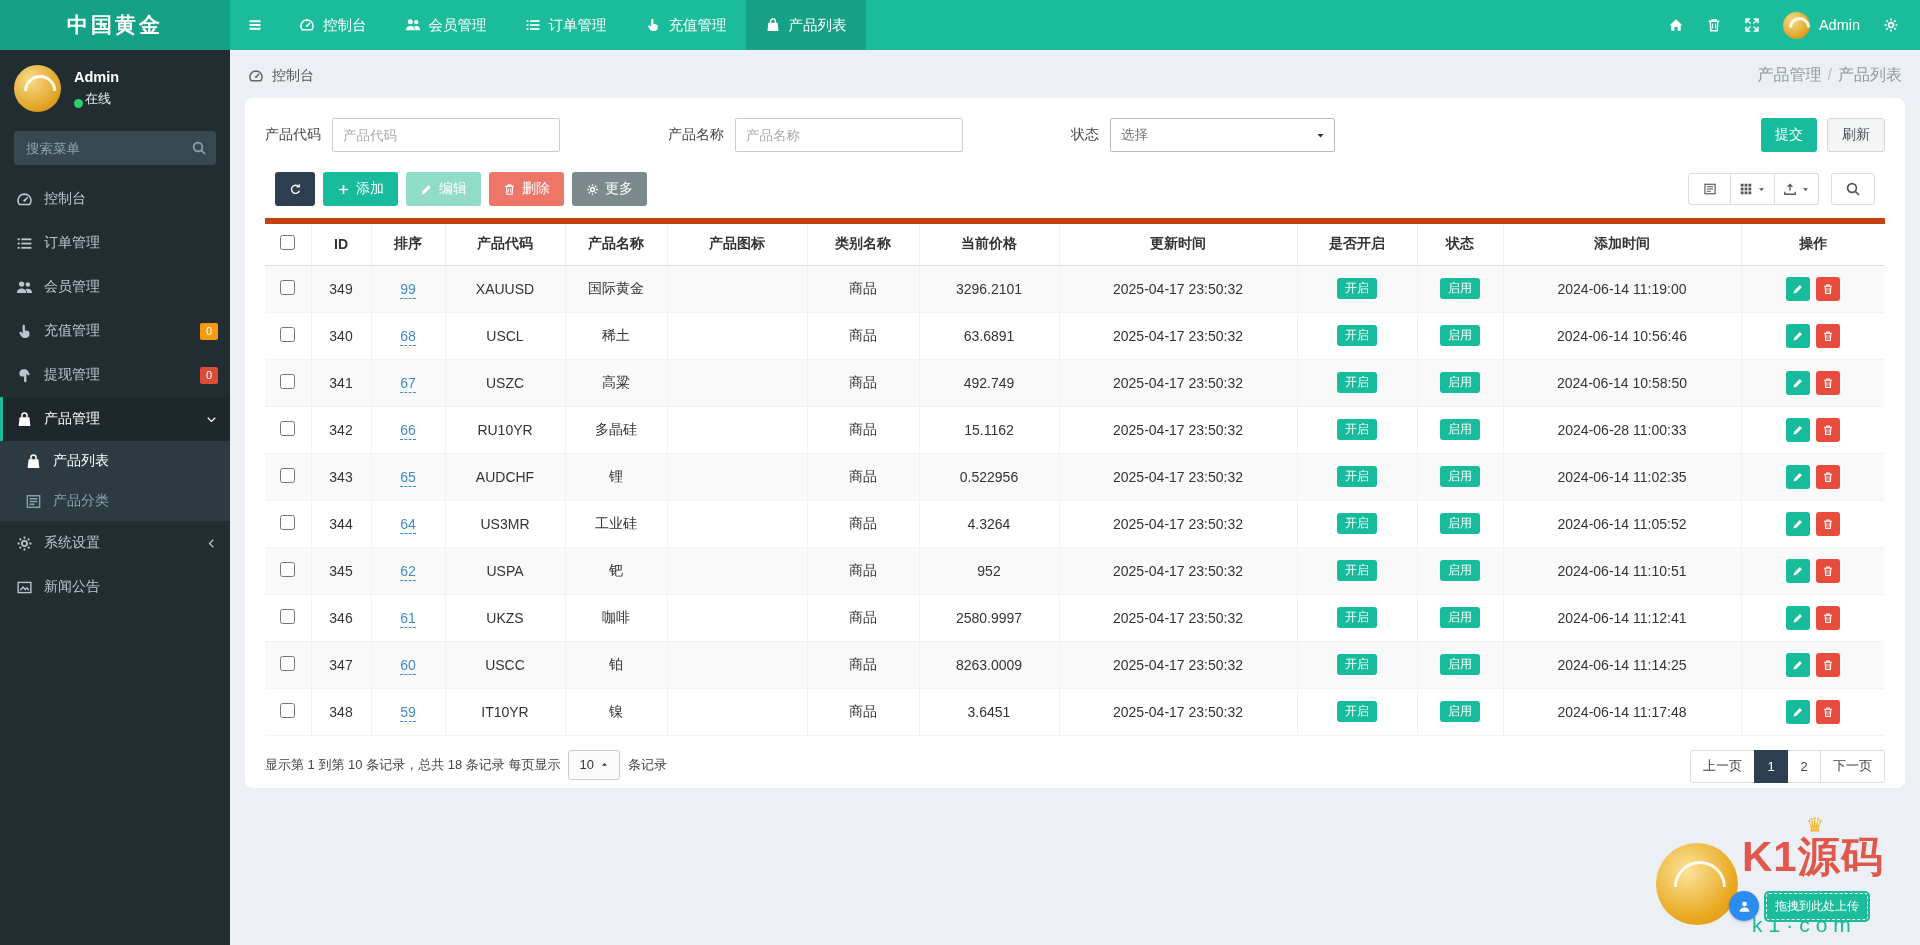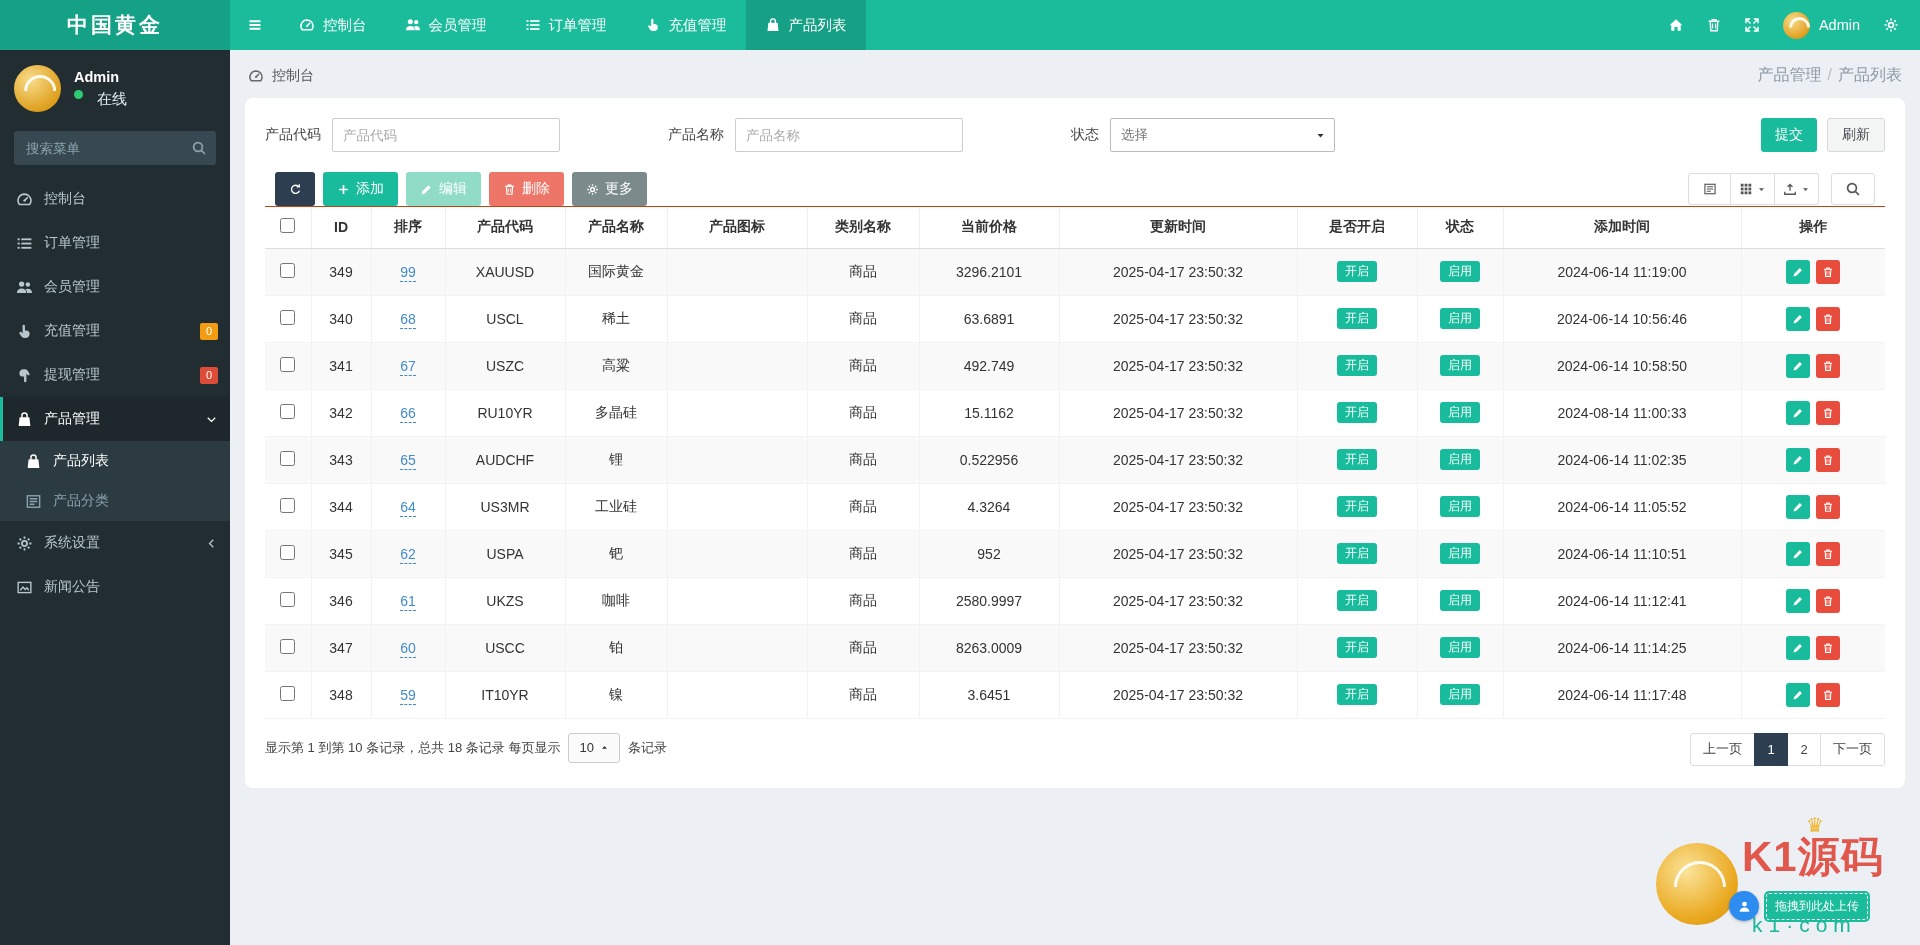--- a/index.html
+++ b/index.html
@@ -17,21 +17,21 @@
   .top-icon{width:38px;display:flex;align-items:center;justify-content:center;color:#fff;cursor:pointer}
   .user-link{display:flex;align-items:center;gap:9px;color:#fff;padding:0 12px;font-size:14.5px;cursor:pointer}
   .avatar-sm{width:27px;height:27px;border-radius:50%;position:relative;background:radial-gradient(circle at 36% 32%,#f8dc8a,#dfa01f 70%,#c8860f);overflow:hidden}
   .avatar-sm::after,.avatar-lg::after,.wm-circle::after{content:"";position:absolute;left:22%;top:22%;width:56%;height:56%;border-radius:50%;border:3px solid rgba(255,255,255,.9);border-right-color:transparent;border-bottom-color:transparent;transform:rotate(45deg)}
 
   
   .sidebar{position:absolute;left:0;top:50px;bottom:0;width:230px;background:#222d32;z-index:20}
   .user-panel{display:flex;align-items:center;gap:13px;padding:15px 14px 13px}
   .avatar-lg{width:47px;height:47px;border-radius:50%;position:relative;background:radial-gradient(circle at 36% 32%,#f8dc8a,#dfa01f 70%,#c8860f);flex:none}
   .user-name{color:#fff;font-weight:bold;font-size:14.5px;margin-bottom:5px}
-  .user-status{display:flex;align-items:flex-start;gap:14px;color:#e6eef0;font-size:15px}
+  .user-status{display:flex;align-items:flex-end;gap:2px;color:#e6eef0;font-size:13px}
   .status-dot{width:9px;height:9px;border-radius:50%;background:#2ecc71;display:inline-block}
   .menu-search{margin:6px 14px 12px;position:relative}
   .menu-search input{width:100%;height:34px;background:#374850;border:none;border-radius:3px;color:#d4dde0;padding:0 32px 0 12px;font-size:13.5px;outline:none}
   .menu-search input::placeholder{color:#8aa4af}
   .menu-search .ic{position:absolute;right:9px;top:9px;color:#8aa4af}
   .menu{list-style:none;font-size:14px}
   .menu-item{display:flex;align-items:center;gap:11px;height:44px;padding:0 12px 0 13px;color:#b8c7ce;border-left:3px solid transparent;text-decoration:none;cursor:pointer}
   .menu-item .ic{width:17px;height:17px}
   .menu-item.active{background:#1e282c;border-left-color:#1abc9c;color:#fff}
   .side-badge{margin-left:auto;font-size:11px;line-height:1;padding:3px 6px;border-radius:2px;color:#fff}
@@ -75,21 +75,21 @@
   .tb-right{margin-left:auto;display:flex;align-items:center;gap:12px}
   .vgroup{display:flex}
   .vbtn{height:32px;min-width:43px;padding:0 8px;border:1px solid #ddd;background:#fff;color:#555;display:flex;align-items:center;justify-content:center;gap:4px;cursor:pointer}
   .vbtn+.vbtn{border-left:none}
   .vbtn:first-child{border-radius:3px 0 0 3px}
   .vbtn:last-child{border-radius:0 3px 3px 0}
   .vbtn .ic{width:14px;height:14px}
   .vbtn .ic.caret{width:9px;height:9px}
   .sbtn{height:32px;width:44px;border:1px solid #ddd;background:#fff;color:#555;border-radius:3px;display:flex;align-items:center;justify-content:center;cursor:pointer}
 
-  .table-wrap{border-top:1px solid #c2410c}
+  .table-wrap{margin-top:12px;border-top:6px solid #c2410c}
   table{width:100%;border-collapse:collapse;table-layout:fixed;font-size:14px;color:#333}
   th{height:41px;font-weight:bold;text-align:center;border-bottom:1px solid #ddd;border-right:1px solid #efefef;padding:0 4px}
   th:last-child{border-right:none}
   td{height:47px;text-align:center;border-right:1px solid #f2f2f2;border-bottom:1px solid #f3f3f3;padding:0 4px;overflow:hidden;white-space:nowrap}
   td:last-child{border-right:none}
   tbody tr:nth-child(odd){background:#f9f9f9}
   th:nth-child(1){width:46px}th:nth-child(2){width:60px}th:nth-child(3){width:74px}
   th:nth-child(4){width:120px}th:nth-child(5){width:102px}th:nth-child(6){width:140px}
   th:nth-child(7){width:112px}th:nth-child(8){width:140px}th:nth-child(9){width:238px}
   th:nth-child(10){width:120px}th:nth-child(11){width:86px}th:nth-child(12){width:238px}
@@ -639,21 +639,21 @@
                 <td>342</td>
                 <td><a class="sort-link">66</a></td>
                 <td>RU10YR</td>
                 <td>多晶硅</td>
                 <td></td>
                 <td>商品</td>
                 <td>15.1162</td>
                 <td>2025-04-17 23:50:32</td>
                 <td><span class="badge-state">开启</span></td>
                 <td><span class="badge-state">启用</span></td>
-                <td>2024-08-14 11:00:33</td>
+                <td>2024-06-28 11:00:33</td>
                 <td><a class="act-btn act-edit">
                     <span class="ic">
                       <svg viewBox="0 0 16 16" fill="currentColor">
                         <path d="M2 14l1-3.8L10.4 2.8l2.8 2.8L5.8 13z"></path>
                       </svg>
                     </span>
                   </a><a class="act-btn act-del">
                     <span class="ic">
                       <svg viewBox="0 0 16 16" fill="none" stroke="currentColor" stroke-width="1.4">
                         <path d="M2.6 4.2h10.8M6.2 4V2.6h3.6V4M4.2 4.4l.6 9.4h6.4l.6-9.4"></path>

